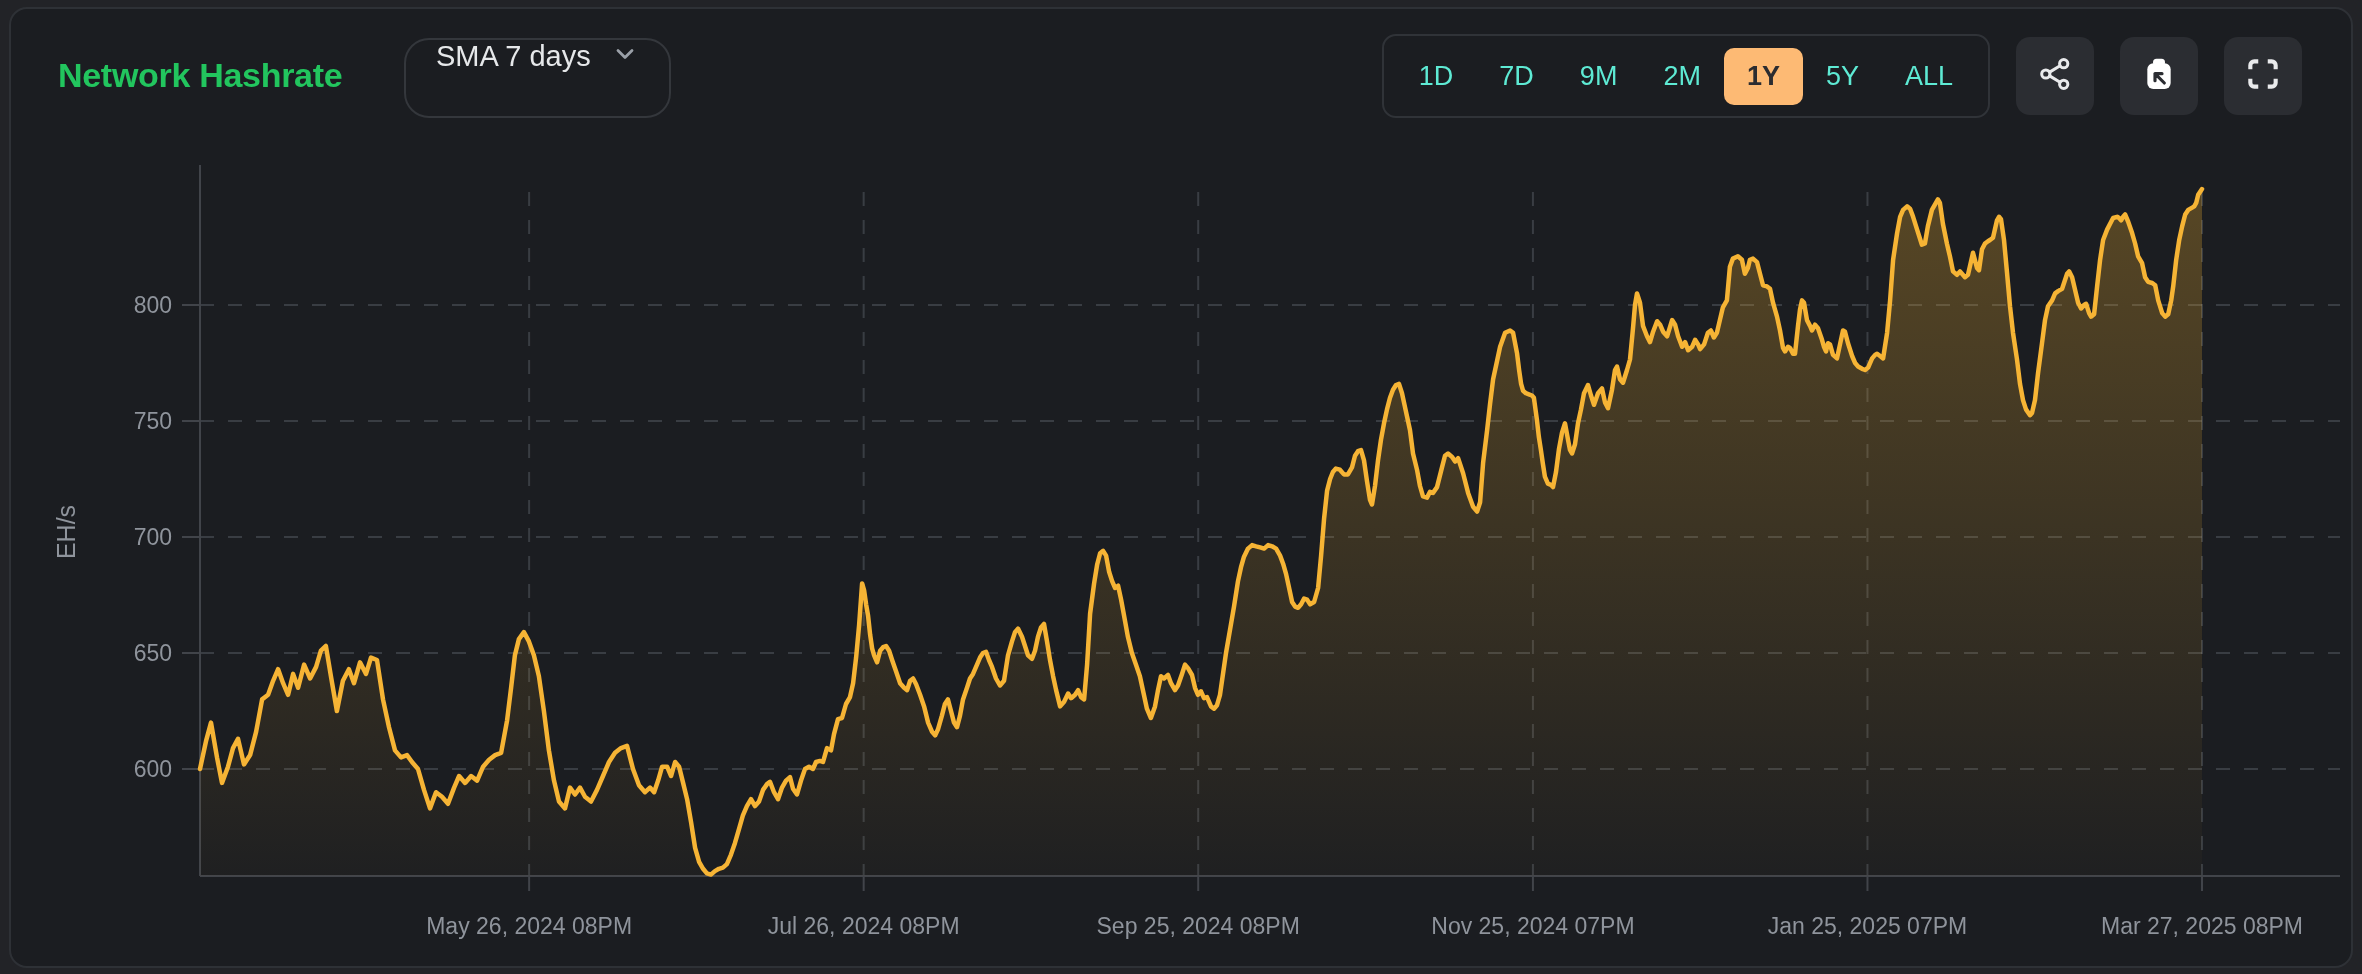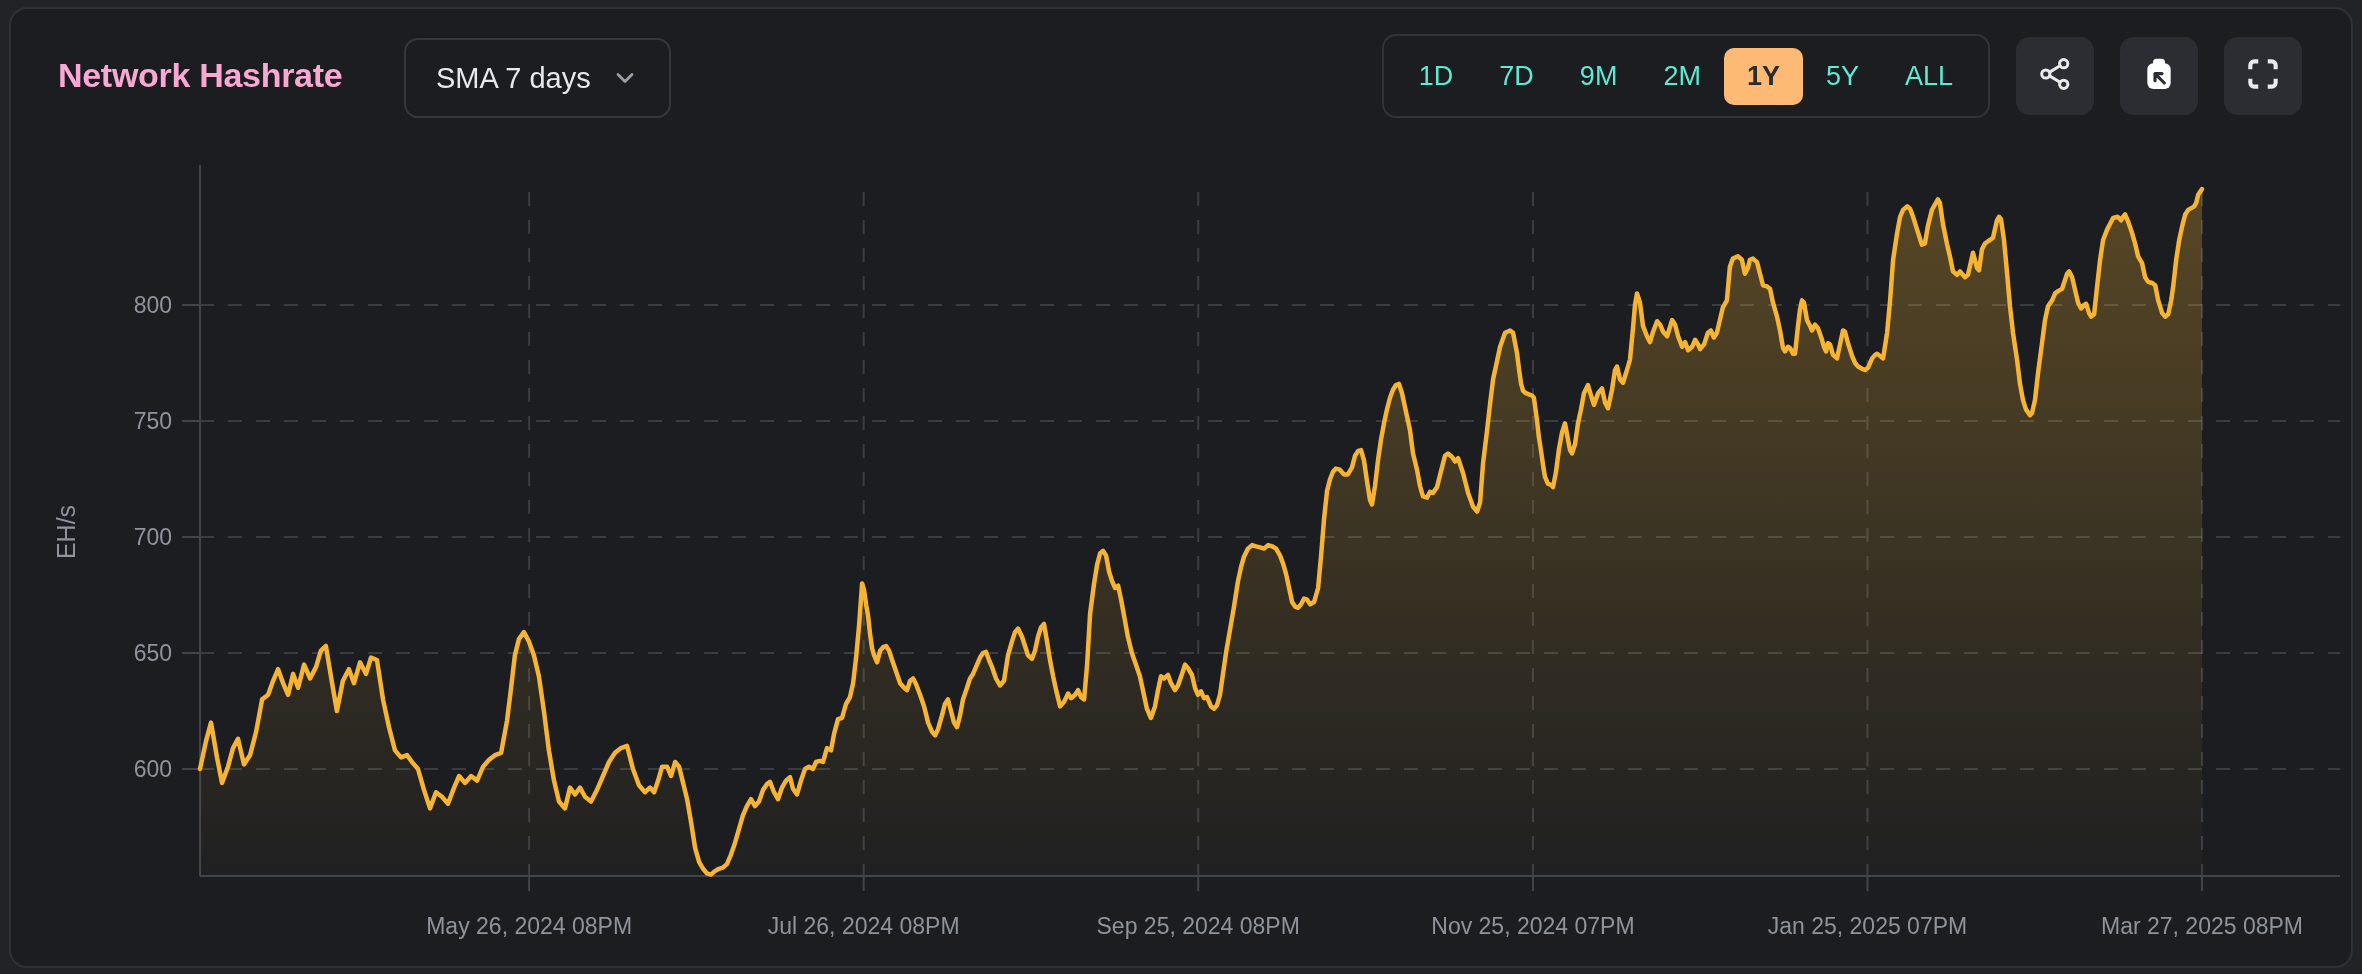--- a/index.html
+++ b/index.html
@@ -1,19 +1,19 @@
 <!DOCTYPE html>
 <html><head>
 <meta charset="utf-8">
 <style>
   html,body{margin:0;padding:0;background:#222327;overflow:hidden;font-family:"Liberation Sans",sans-serif;}
   #stage{position:relative;width:2362px;height:974px;background:#222327;}
   .card{position:absolute;left:9px;top:7px;right:9px;bottom:6px;background:#1b1d21;border:2px solid #2e3136;border-radius:18px;}
-  .hdr-title{position:absolute;left:58px;top:56px;color:#f9a8d4;font-size:34px;font-weight:700;letter-spacing:-0.3px;text-align:center;}
-  .sma-select{position:absolute;left:404px;top:38px;height:76px;display:flex;align-items:center;gap:20px;padding:0 30px;border:2px solid #34373c;border-radius:14px;color:#e6e8ea;font-size:29px;cursor:pointer;}
+  .hdr-title{position:absolute;left:58px;top:56px;color:#22c55e;font-size:34px;font-weight:700;letter-spacing:-0.3px;text-align:center;}
+  .sma-select{position:absolute;left:404px;top:38px;height:76px;display:flex;align-items:flex-start;gap:20px;padding:0 30px;border:2px solid #34373c;border-radius:25px;color:#e6e8ea;font-size:29px;cursor:pointer;}
   .sma-select .chev{display:flex;align-items:center;}
   .right-cluster{position:absolute;right:60px;top:34px;display:flex;align-items:center;gap:26px;}
   .tf-group{display:flex;align-items:center;height:80px;border:2px solid #303338;border-radius:14px;padding:0 12px;}
   .tf-item{padding:15px 23px;color:#5eead4;font-size:27px;cursor:pointer;border-radius:10px;line-height:1;}
   .tf-item.active{background:#fdba74;color:#2b2c30;font-weight:700;}
   .icon-btn{width:78px;height:78px;background:#2b2d32;border-radius:14px;display:flex;align-items:center;justify-content:center;cursor:pointer;}
   svg.chart{position:absolute;left:0;top:0;}
   text{font-family:"Liberation Sans",sans-serif;}
 </style>
 </head>

